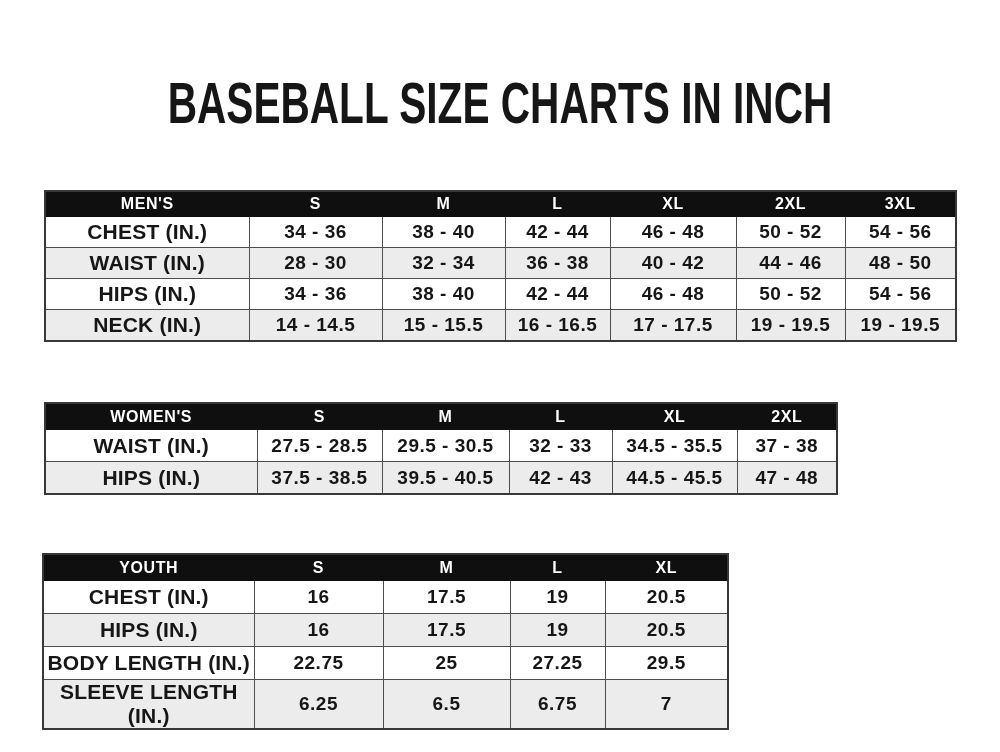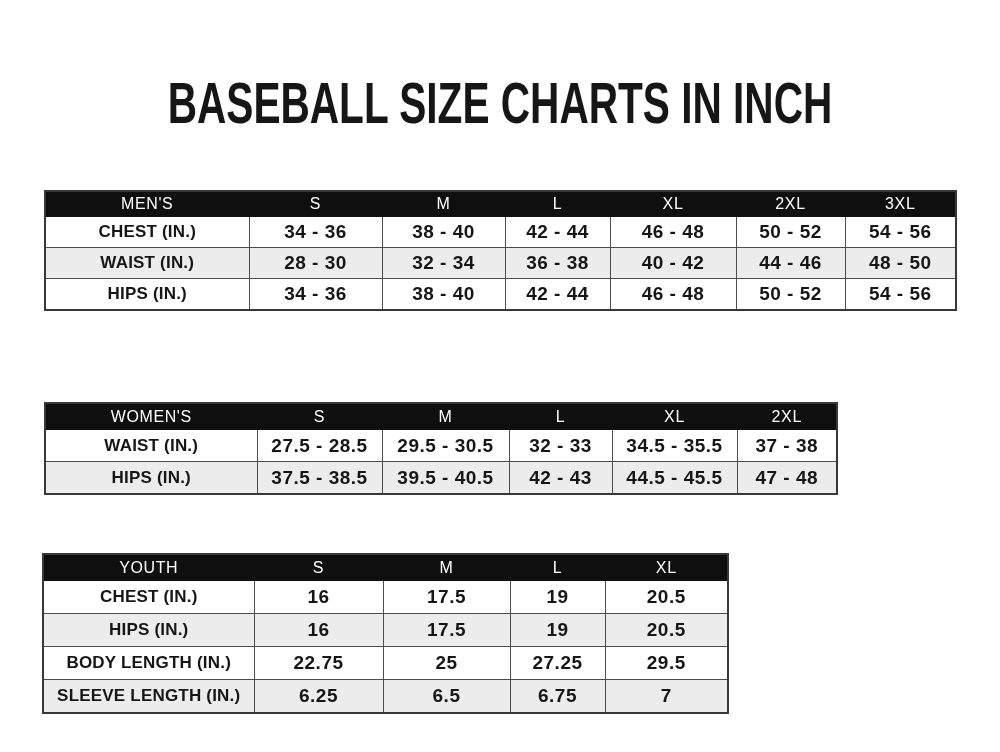--- a/index.html
+++ b/index.html
@@ -39,21 +39,21 @@
     background: #ffffff;
   }
   .t-mens   { left: 44px; top: 190px; width: 911px; }
   .t-womens { left: 44px; top: 402px; width: 792px; }
   .t-youth  { left: 42px; top: 553px; width: 685px; padding-left: 36px; }
 
   .size-table th {
     background: var(--header-bg, #0f0f0f);
     color: var(--header-text, #ffffff);
     font-size: 16px;
-    font-weight: 400;
+    font-weight: 700;
     letter-spacing: 0.6px;
     text-align: center;
     vertical-align: middle;
     border: 1px solid var(--header-bg, #0f0f0f);
     padding: 0;
   }
   .t-mens   th { height: 24px; }
   .t-womens th { height: 25px; margin-top: 44px; }
   .t-youth  th { height: 25px; }
 
@@ -66,21 +66,21 @@
     background: #ffffff;
   }
   .t-mens   td { height: 30px; }
   .t-womens td { height: 31px; }
   .t-youth  td { height: 32px; }
 
   .size-table tbody tr:nth-child(even) td {
     background: var(--stripe, #ececec);
   }
   td.row-label {
-    font-size: 17px;
+    font-size: 21px;
     letter-spacing: 0.2px;
     color: #161616;
   }
   td.value {
     font-size: 19px;
     letter-spacing: 0.5px;
     color: #161616;
     white-space: nowrap;
   }
 </style>
@@ -132,20 +132,29 @@
         </tr>
         <tr>
           <td class="row-label">HIPS (IN.)</td>
           <td class="value">34 - 36</td>
           <td class="value">38 - 40</td>
           <td class="value">42 - 44</td>
           <td class="value">46 - 48</td>
           <td class="value">50 - 52</td>
           <td class="value">54 - 56</td>
         </tr>
+        <tr>
+          <td class="row-label">NECK (IN.)</td>
+          <td class="value">14 - 14.5</td>
+          <td class="value">15 - 15.5</td>
+          <td class="value">16 - 16.5</td>
+          <td class="value">17 - 17.5</td>
+          <td class="value">19 - 19.5</td>
+          <td class="value">19 - 19.5</td>
+        </tr>
       </tbody>
     </table>
 
   <table class="size-table t-womens">
       <colgroup>
         <col style="width: 212px;">
         <col style="width: 125px;">
         <col style="width: 127px;">
         <col style="width: 103px;">
         <col style="width: 125px;">

